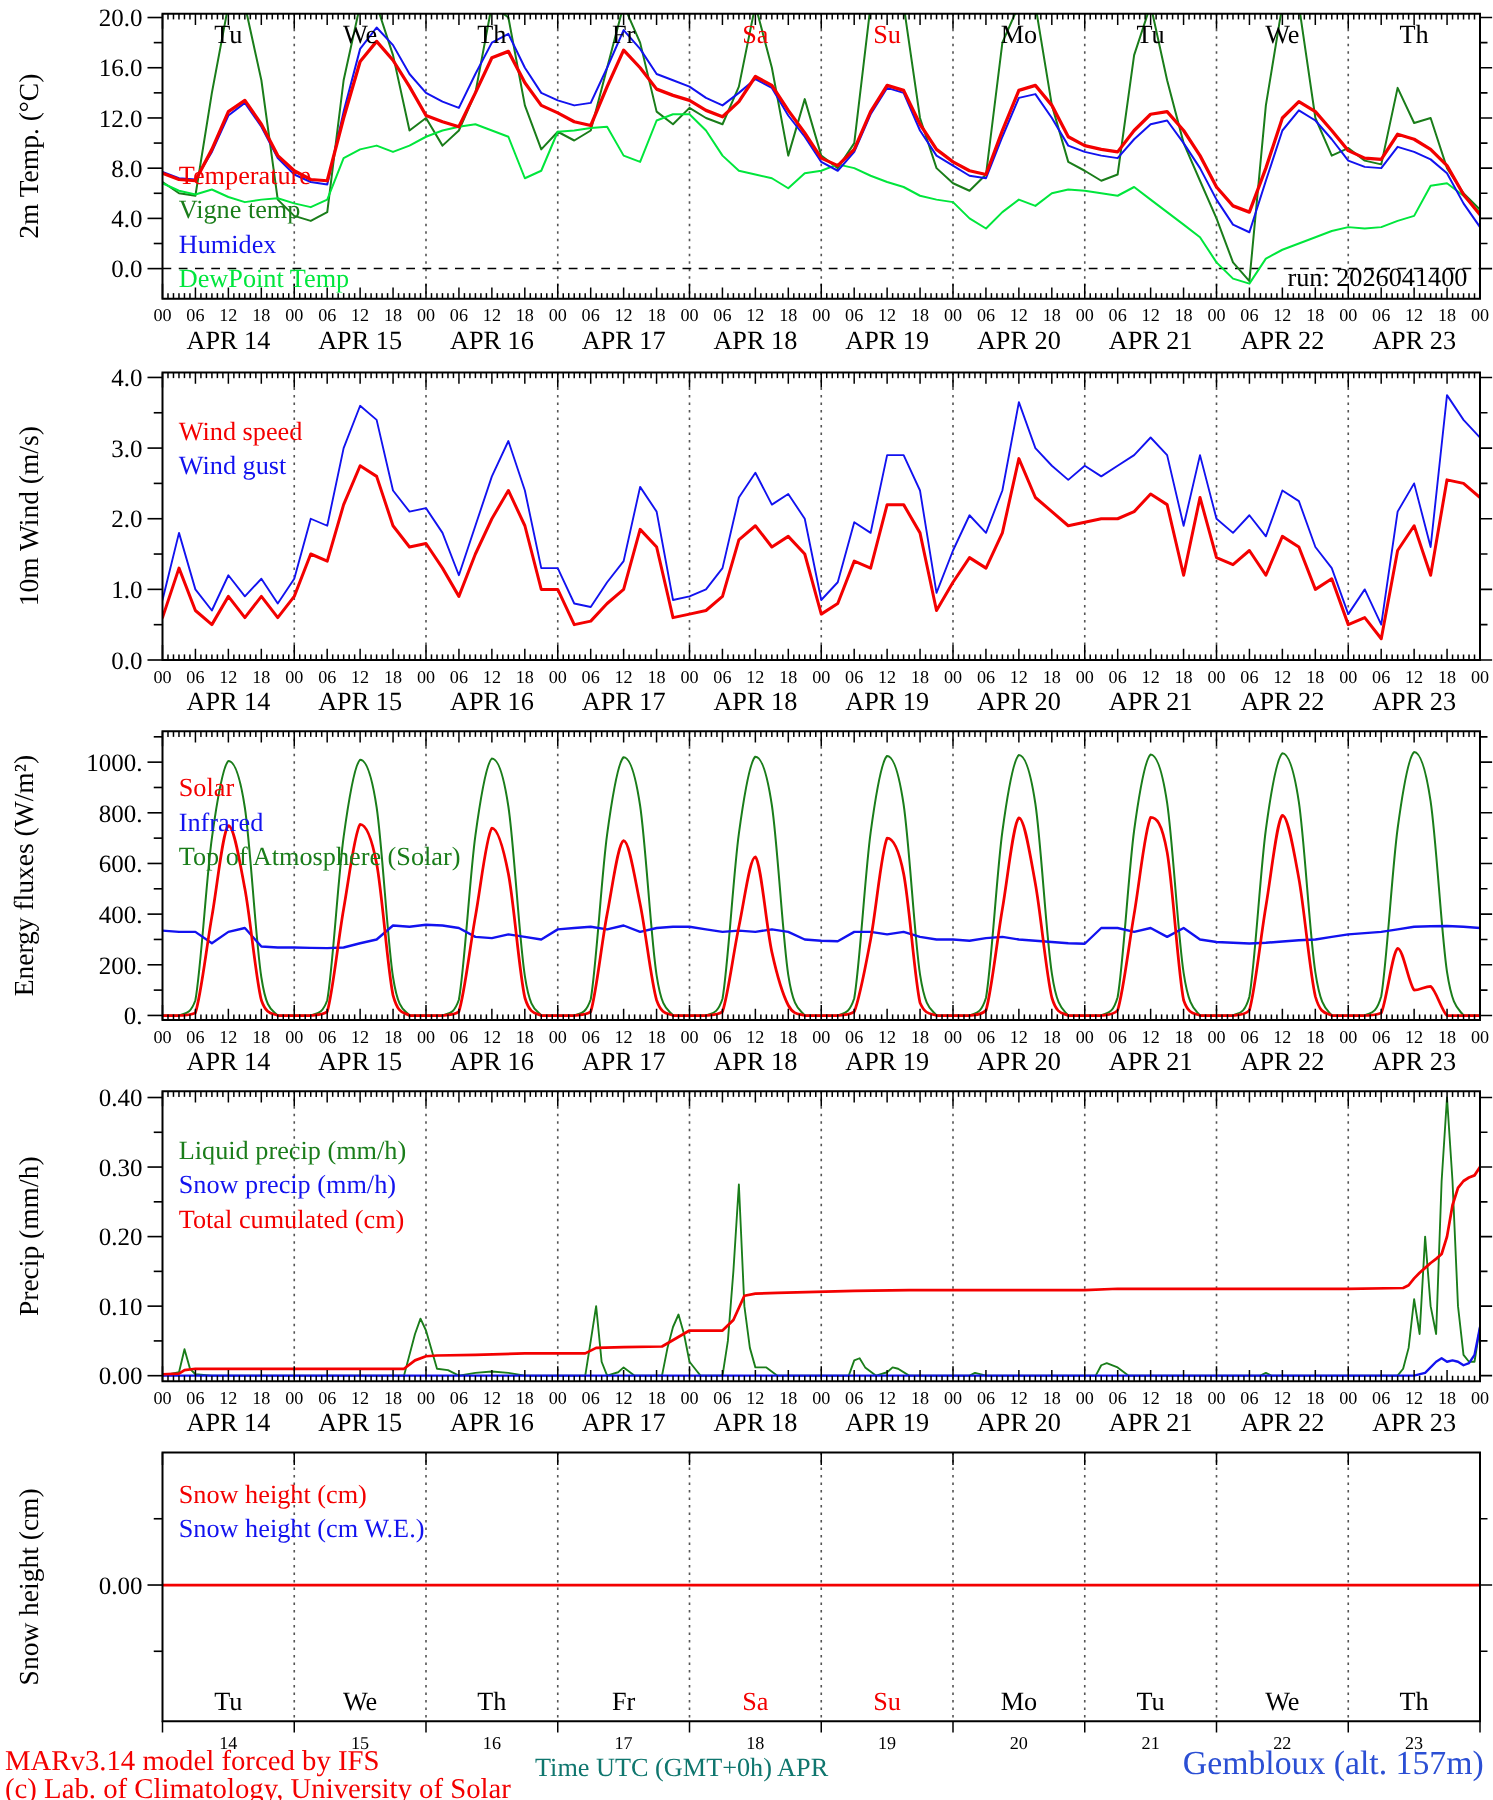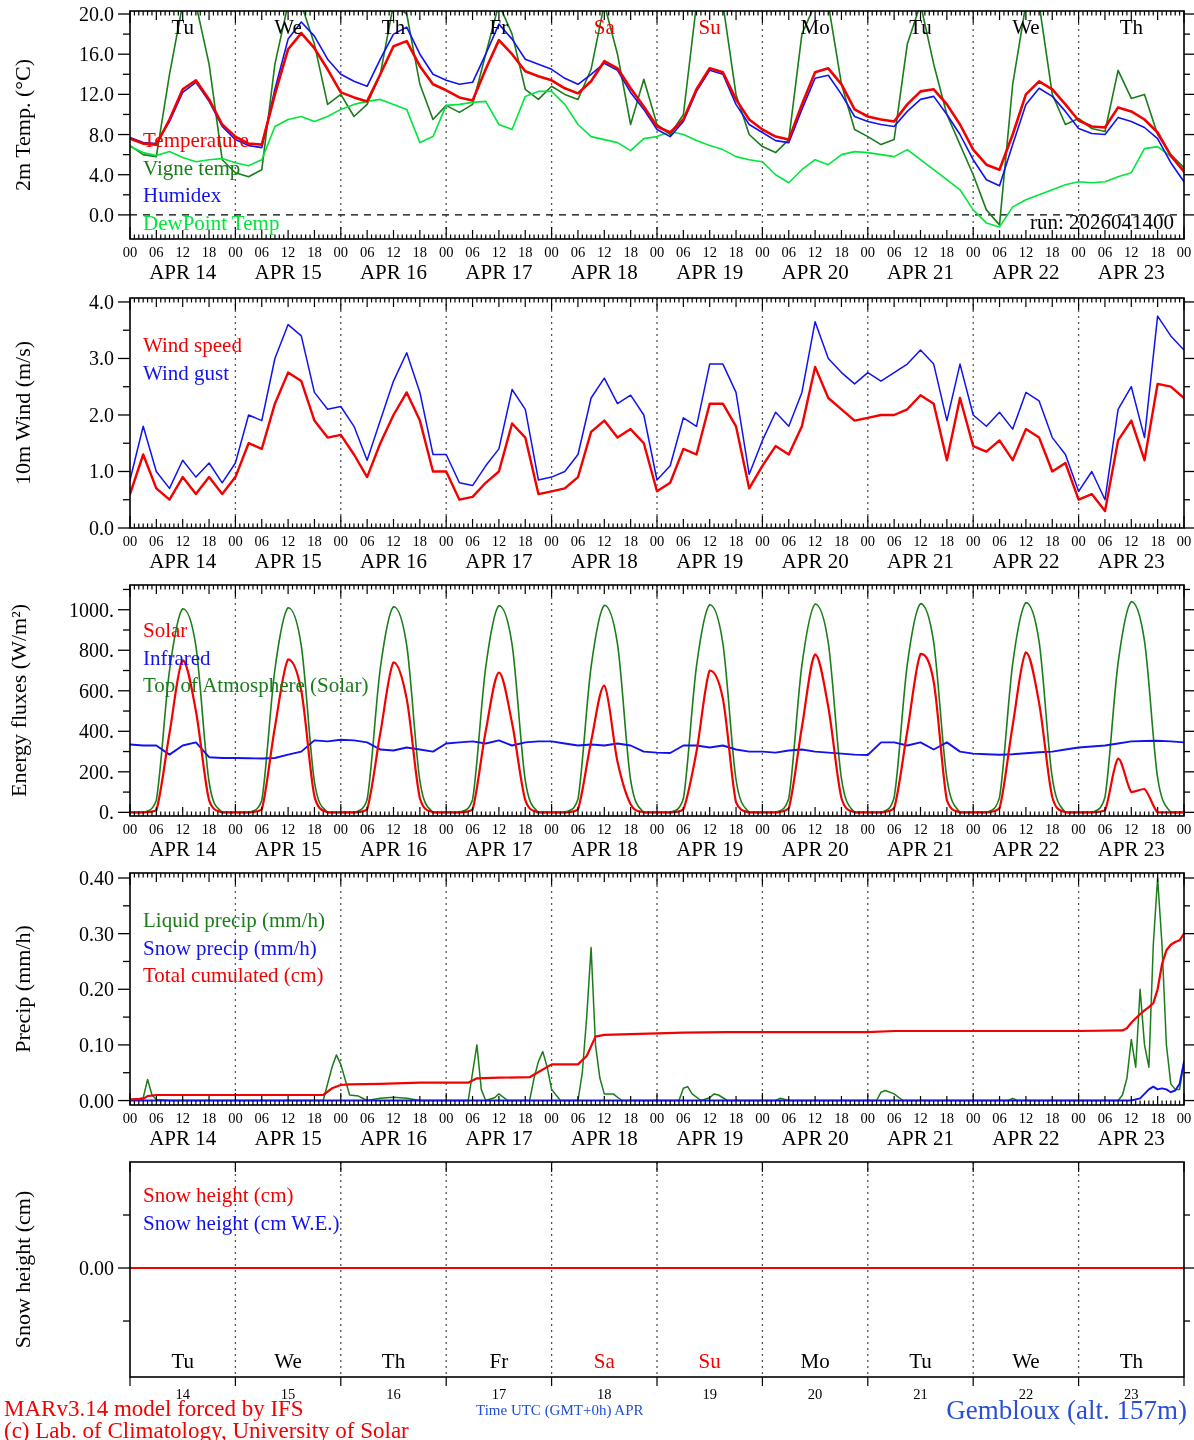--- a/index.html
+++ b/index.html
@@ -2,21 +2,21 @@
 <html><head>
 <meta charset="utf-8">
 <style>
   html,body{margin:0;padding:0;background:#fff;}
   .page{position:relative;width:1194px;height:1440px;background:#ffffff;overflow:hidden;
         font-family:"Liberation Serif",serif;}
   .page svg{position:absolute;left:0;top:0;}
   .credit{position:absolute;left:4px;color:#f30000;font-size:23px;white-space:pre;}
   .credit.l1{top:1396px;}
   .credit.l2{top:1418px;}
-  .timelabel{position:absolute;left:476px;top:1402px;color:#1d4ed8;font-size:15px;white-space:pre;}
+  .timelabel{position:absolute;left:428px;top:1402px;color:#0f766e;font-size:21px;white-space:pre;}
   .station{position:absolute;right:7px;top:1395px;color:#2b4fd4;font-size:27px;white-space:pre;}
 </style>
 </head>
 <body>
 
 <div class="page">
   <svg id="chart" width="1194" height="1440" viewBox="0 0 1194 1440">
       <defs>
         <clipPath id="clip-temp">
           <rect x="130" y="11" width="1054" height="228"></rect>

